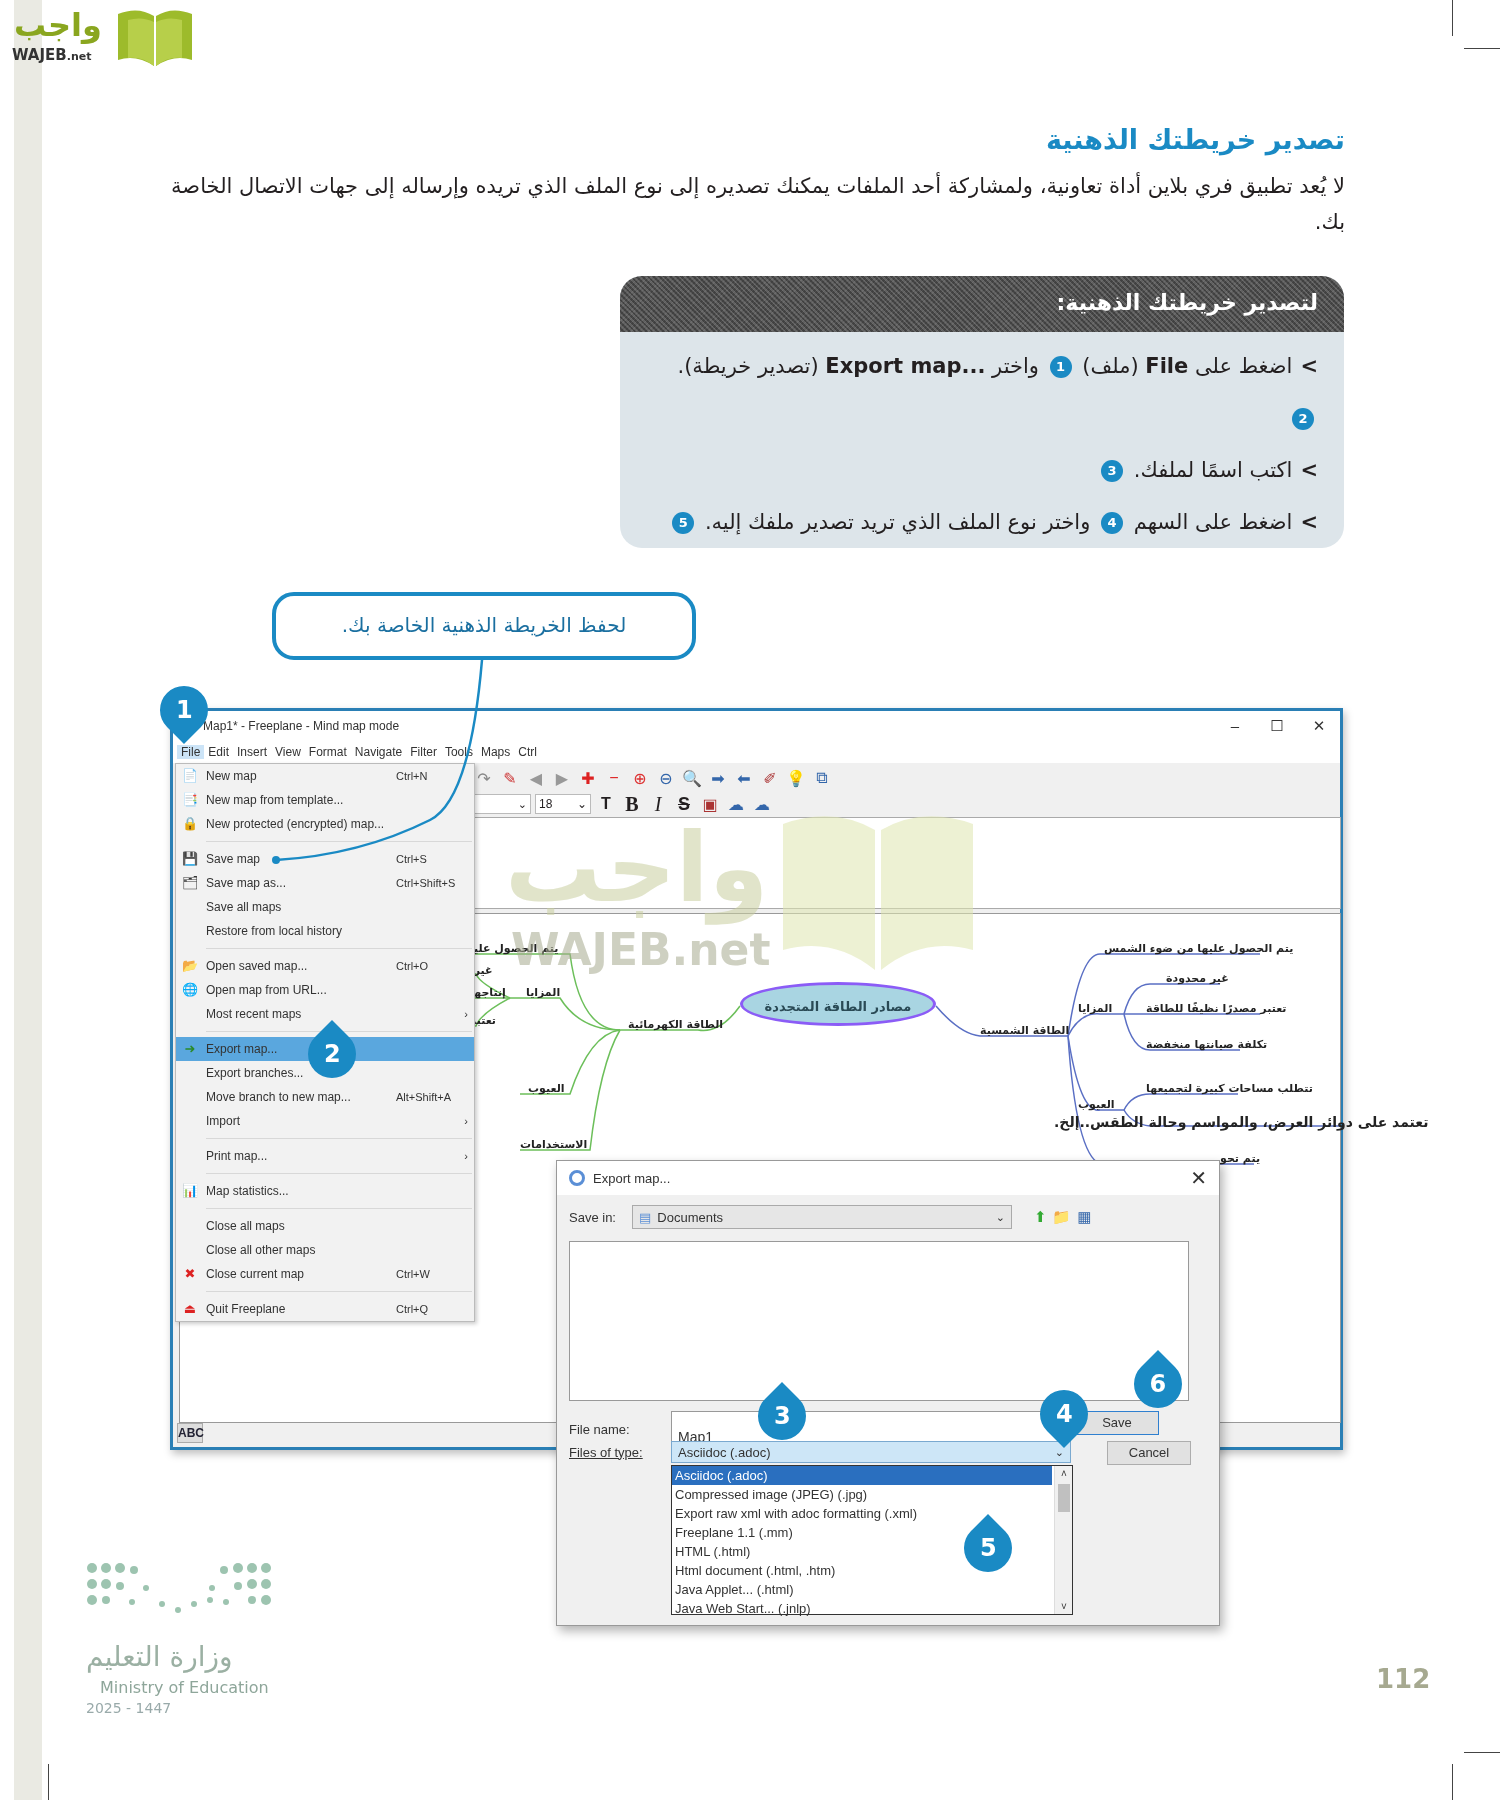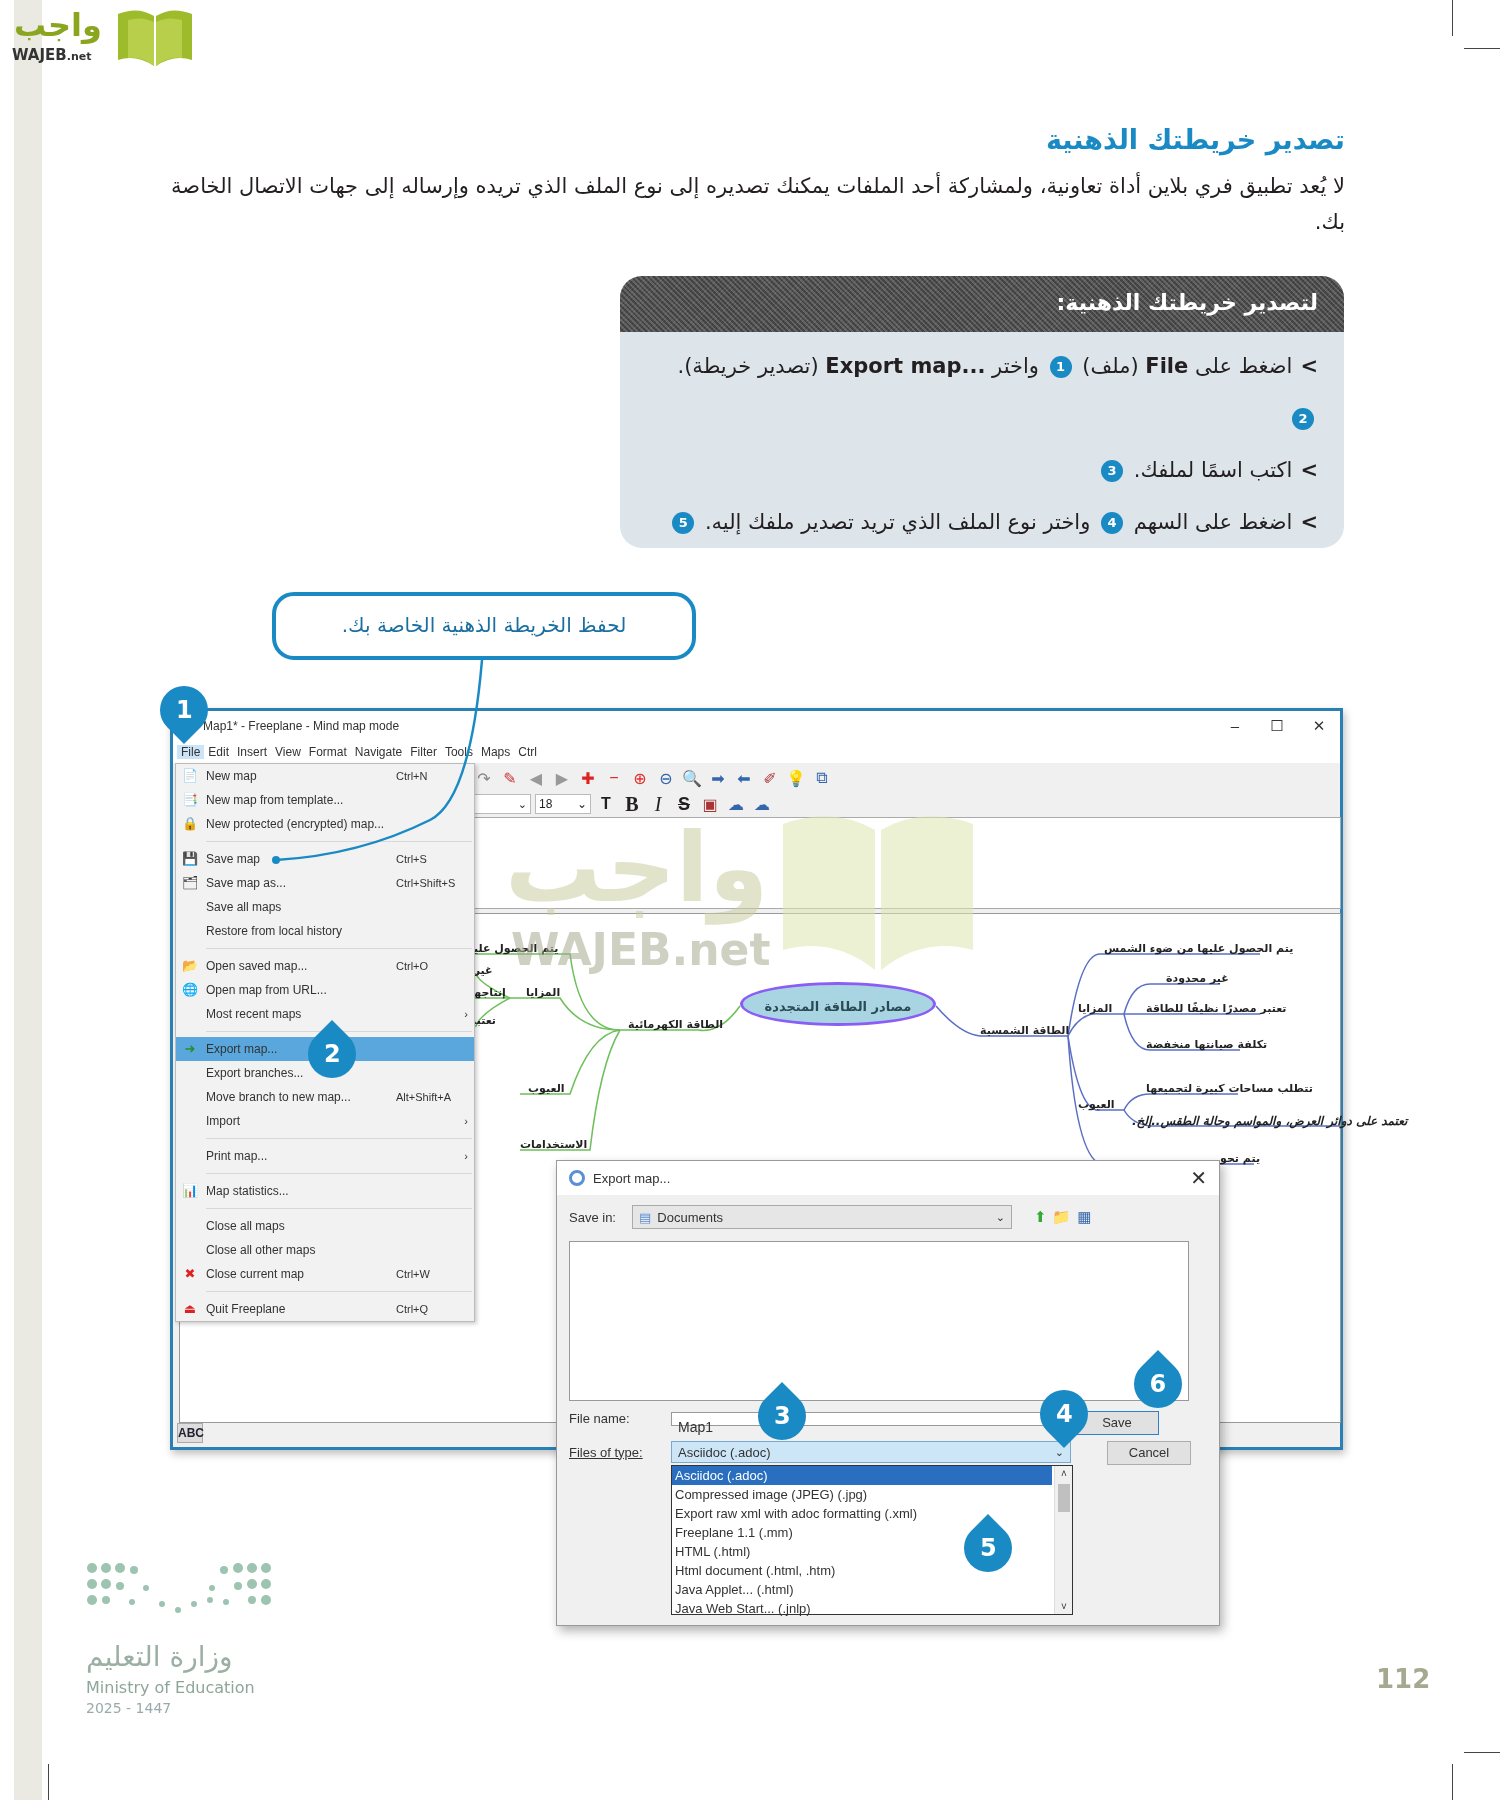--- a/index.html
+++ b/index.html
@@ -71,21 +71,21 @@
   .dialog { position: absolute; left: 556px; top: 1160px; width: 664px; height: 466px; background: #f0f0f0; border: 1px solid #999; box-shadow: 3px 5px 10px rgba(0,0,0,.3); font: 13px "Liberation Sans", sans-serif; color: #333; }
   .dlg-title { height: 34px; display: flex; align-items: center; padding-left: 12px; background: #fff; }
   .dlg-title .gear { width: 16px; height: 16px; border-radius: 50%; border: 3px solid #5b8fd6; margin-right: 8px; }
   .dlg-close { margin-left: auto; margin-right: 12px; font-size: 20px; }
   .savein-row { position: absolute; left: 12px; top: 44px; display: flex; align-items: center; gap: 16px; }
   .savein-select { width: 380px; height: 24px; background: #e6e6e6; border: 1px solid #aaa; display: flex; align-items: center; padding: 0 6px; gap: 6px; }
   .savein-select .chev { margin-left: auto; font-size: 11px; }
   .dlg-tools { display: flex; gap: 6px; margin-left: 6px; font-size: 15px; }
   .file-pane { position: absolute; left: 12px; top: 80px; width: 620px; height: 160px; background: #fff; border: 1px solid #999; }
   .fname-row { position: absolute; left: 12px; top: 250px; display: flex; align-items: center; gap: 10px; }
-  .fname-input { width: 400px; height: 14px; background: #fff; border: 1px solid #999; padding: 6px 6px; font: 14px "Liberation Sans", sans-serif; }
+  .fname-input { width: 400px; height: 14px; background: #fff; border: 1px solid #999; padding: 17px 6px; font: 14px "Liberation Sans", sans-serif; }
   .ftype-row { position: absolute; left: 12px; top: 280px; display: flex; align-items: center; gap: 10px; }
   .ftype-select { width: 400px; height: 22px; background: #cde6f7; border: 1px solid #7aa9d0; display: flex; align-items: center; padding: 0 6px; font-size: 13px; }
   .ftype-select .chev { margin-left: auto; font-size: 11px; }
   .dlg-btn { position: absolute; width: 84px; height: 24px; background: #e1e1e1; border: 1px solid #adadad; text-align: center; line-height: 22px; font-size: 13px; }
   .save-btn { left: 518px; top: 250px; border-color: #2f7fcf; }
   .cancel-btn { left: 550px; top: 280px; }
   .ftype-list { position: absolute; left: 114px; top: 304px; width: 402px; height: 150px; background: #fff; border: 1px solid #333; font-size: 13px; }
   .ftype-list .opt { height: 19px; line-height: 19px; padding-left: 3px; width: 380px; }
   .ftype-list .opt.sel { background: #2a6fbf; color: #fff; }
   .scroll { position: absolute; right: 0; top: 0; width: 18px; height: 100%; background: #f0f0f0; border-left: 1px solid #ddd; }
@@ -97,21 +97,21 @@
   .marker { position: absolute; width: 48px; height: 48px; background: #1a8ac4; color: #fff; font: bold 24px/48px "DejaVu Sans", sans-serif; text-align: center; border-radius: 50%; }
   .m-down { border-radius: 50% 50% 50% 0; transform: rotate(-45deg); }
   .m-down span, .m-left span, .m-up span { display: inline-block; transform: rotate(45deg); }
   .m-left { border-radius: 0 50% 50% 50%; transform: rotate(45deg); }
   .m-left span { transform: rotate(-45deg); }
 
   
   .moe-logo { position: absolute; left: 86px; top: 1560px; width: 190px; height: 160px; }
   .moe-dots { position: absolute; left: 0; top: 0; width: 186px; height: 62px; }
   .moe-ar { position: absolute; left: 0; top: 80px; font: 28px "DejaVu Sans", sans-serif; color: #9bb0a3; direction: rtl; letter-spacing: 2px; }
-  .moe-en { position: absolute; left: 0; top: 118px; font: 16px "DejaVu Sans", sans-serif; color: #8ea69a; }
+  .moe-en { position: absolute; left: 14px; top: 118px; font: 16px "DejaVu Sans", sans-serif; color: #8ea69a; }
   .moe-year { position: absolute; left: 0; top: 140px; font: 14px "DejaVu Sans", sans-serif; color: #9aa; }
   .page-num { position: absolute; left: 1376px; top: 1664px; font: bold 26px "DejaVu Sans", sans-serif; color: #a6a990; }
 </style>
 </head>
 <body>
 
 <div class="left-strip"></div>
 <div class="crop-mark" style="left:1452px;top:0;width:1px;height:36px;"></div>
 <div class="crop-mark" style="left:1464px;top:48px;width:36px;height:1px;"></div>
 <div class="crop-mark" style="left:1452px;top:1764px;width:1px;height:36px;"></div>
@@ -245,21 +245,21 @@
     <div class="mm-text" style="left:290px;top:72px;">إنتاجها</div>
     <div class="mm-text" style="left:262px;top:100px;">تعتبر مصد</div>
     <div class="mm-text" style="left:800px;top:110px;">الطاقة الشمسية</div>
     <div class="mm-text" style="left:924px;top:28px;">يتم الحصول عليها من ضوء الشمس</div>
     <div class="mm-text" style="left:898px;top:88px;">المزايا</div>
     <div class="mm-text" style="left:986px;top:58px;">غير محدودة</div>
     <div class="mm-text" style="left:966px;top:88px;">تعتبر مصدرًا نظيفًا للطاقة</div>
     <div class="mm-text" style="left:966px;top:124px;">تكلفة صيانتها منخفضة</div>
     <div class="mm-text" style="left:898px;top:184px;">العيوب</div>
     <div class="mm-text" style="left:966px;top:168px;">تتطلب مساحات كبيرة لتجميعها</div>
-    <div class="mm-text" style="left:952px;top:200px;font-size:12px;font-style:italic;">تعتمد على دوائر العرض، والمواسم وحالة الطقس..إلخ.</div>
+    <div class="mm-text" style="left:874px;top:200px;font-size:14px;">تعتمد على دوائر العرض، والمواسم وحالة الطقس..إلخ.</div>
     <div class="mm-text" style="left:1040px;top:238px;">يتم تحو</div>
   </div>
 
   <div class="statusbar">ABC</div>
 
   <div class="file-menu">
     <div class="mi">
         <span class="ico">📄</span>
         <span>New map</span>
         <span class="sc">Ctrl+N</span>

